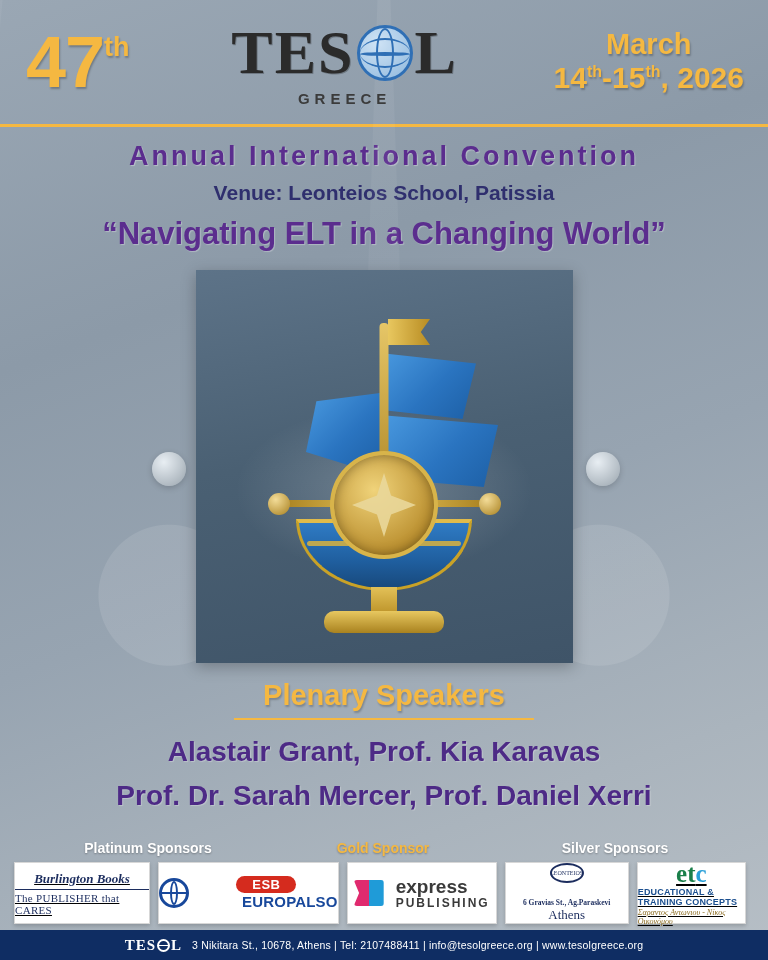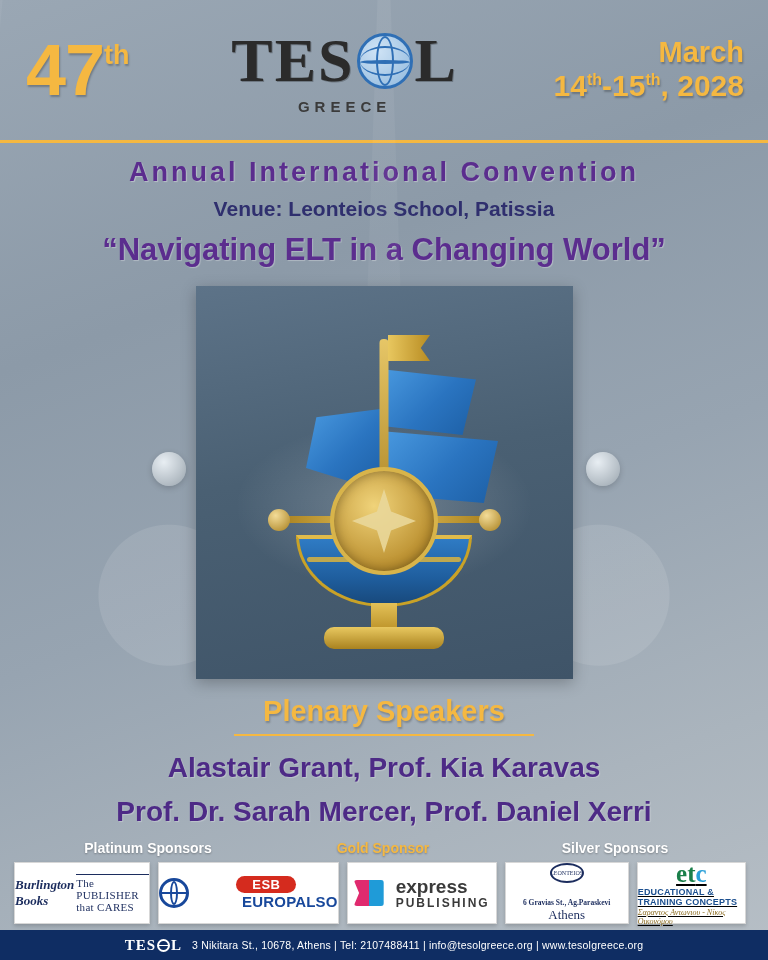--- a/index.html
+++ b/index.html
@@ -37,21 +37,21 @@
     width: 34px; height: 34px; border-radius: 50%;
     background: radial-gradient(circle at 35% 30%, #e8eef3, #9aa5ae);
     box-shadow: 0 2px 6px rgba(0,0,0,.18);
   }
   .ring-l { left: 152px; top: 452px; }
   .ring-r { left: 586px; top: 452px; }
 
   
   .header {
     position: relative;
-    height: 140px;
+    height: 124px;
     display: flex;
     align-items: center;
     justify-content: space-between;
     padding: 0 18px 0 26px;
   }
   .year-wrap {
     display: flex;
     align-items: flex-start;
     color: #F5B841;
     text-shadow: 1px 2px 2px rgba(0,0,0,.25);
@@ -112,21 +112,21 @@
     border-left: 0; border-right: 0;
   }
   .greece-sub {
     margin-top: 2px;
     font-size: 15px;
     letter-spacing: 5px;
     color: #3b3b3b;
     font-weight: 600;
   }
   .date-block {
-    text-align: right;
+    text-align: center;
     color: #F5B841;
     text-shadow: 1px 2px 2px rgba(0,0,0,.25);
     padding-right: 6px;
   }
   .date-month {
     font-size: 29px;
     font-weight: 800;
     line-height: 1.1;
   }
   .date-days {
@@ -313,21 +313,21 @@
   }
   .sp-box {
     background: #fff;
     border: 1px solid #d7d7d7;
     display: flex;
     align-items: center;
     justify-content: center;
     height: 62px;
     box-shadow: 0 2px 4px rgba(0,0,0,.18);
   }
-  .sp-burlington { flex: 0 0 136px; flex-direction: row; gap: 2px; }
+  .sp-burlington { flex: 0 0 136px; flex-direction: column; gap: 2px; text-decoration: underline; }
   .sp-burl-1 {
     font-family: "Liberation Serif", serif;
     font-size: 13px; font-style: italic; color: #1c2d5e; font-weight: 700;
   }
   .sp-burl-2 {
     font-family: "Liberation Serif", serif;
     font-size: 11px; color: #1c2d5e; letter-spacing: .3px;
     border-top: 1px solid #1c2d5e; padding-top: 2px;
   }
   .sp-europalso { flex: 0 0 128px; gap: 6px; }
@@ -423,21 +423,21 @@
             <span class="meridian"></span>
           </span>
         <span>L</span>
       </div>
       <div class="greece-sub">GREECE</div>
     </div>
 
     <div class="date-block">
       <div class="date-month">March</div>
       <div class="date-days">
-        <span>14</span><sup>th</sup><span>-15</span><sup>th</sup><span>, 2028</span>
+        <span>14</span><sup>th</sup><span>-15</span><sup>th</sup><span>, 2026</span>
       </div>
     </div>
   </div>
 
   <div class="rule"></div>
 
   <div class="titles">
     <div class="conv-title">Annual  International  Convention</div>
     <div class="venue">Venue: Leonteios School, Patissia</div>
     <div class="theme">“Navigating ELT in a Changing World”</div>

